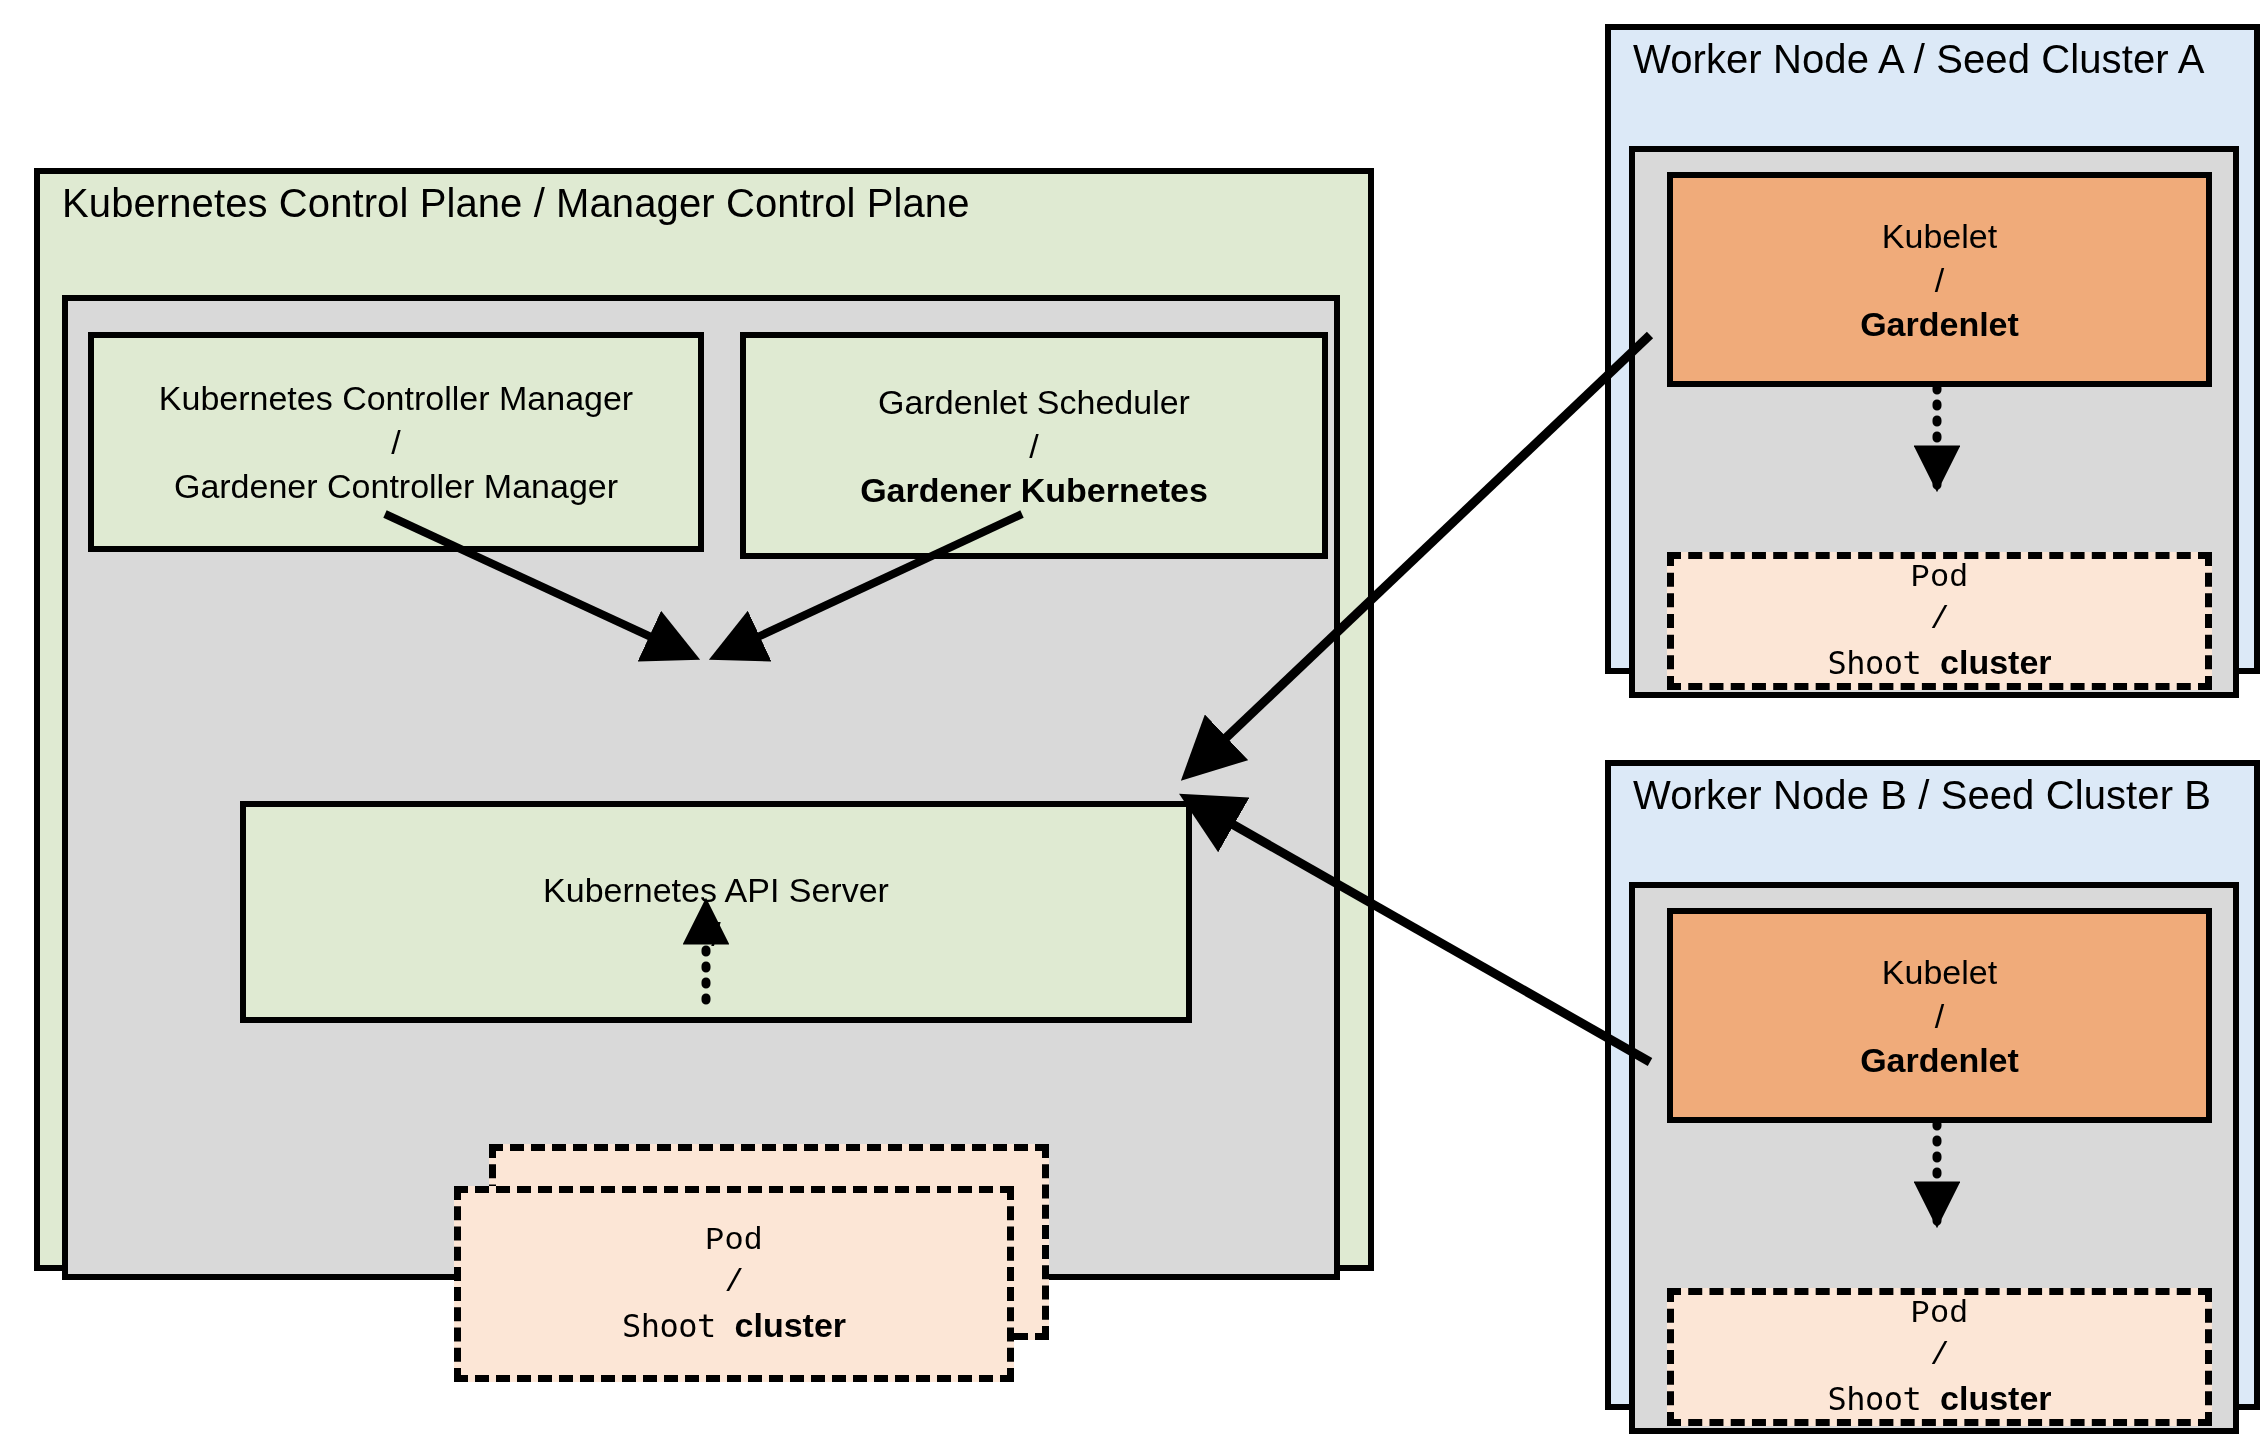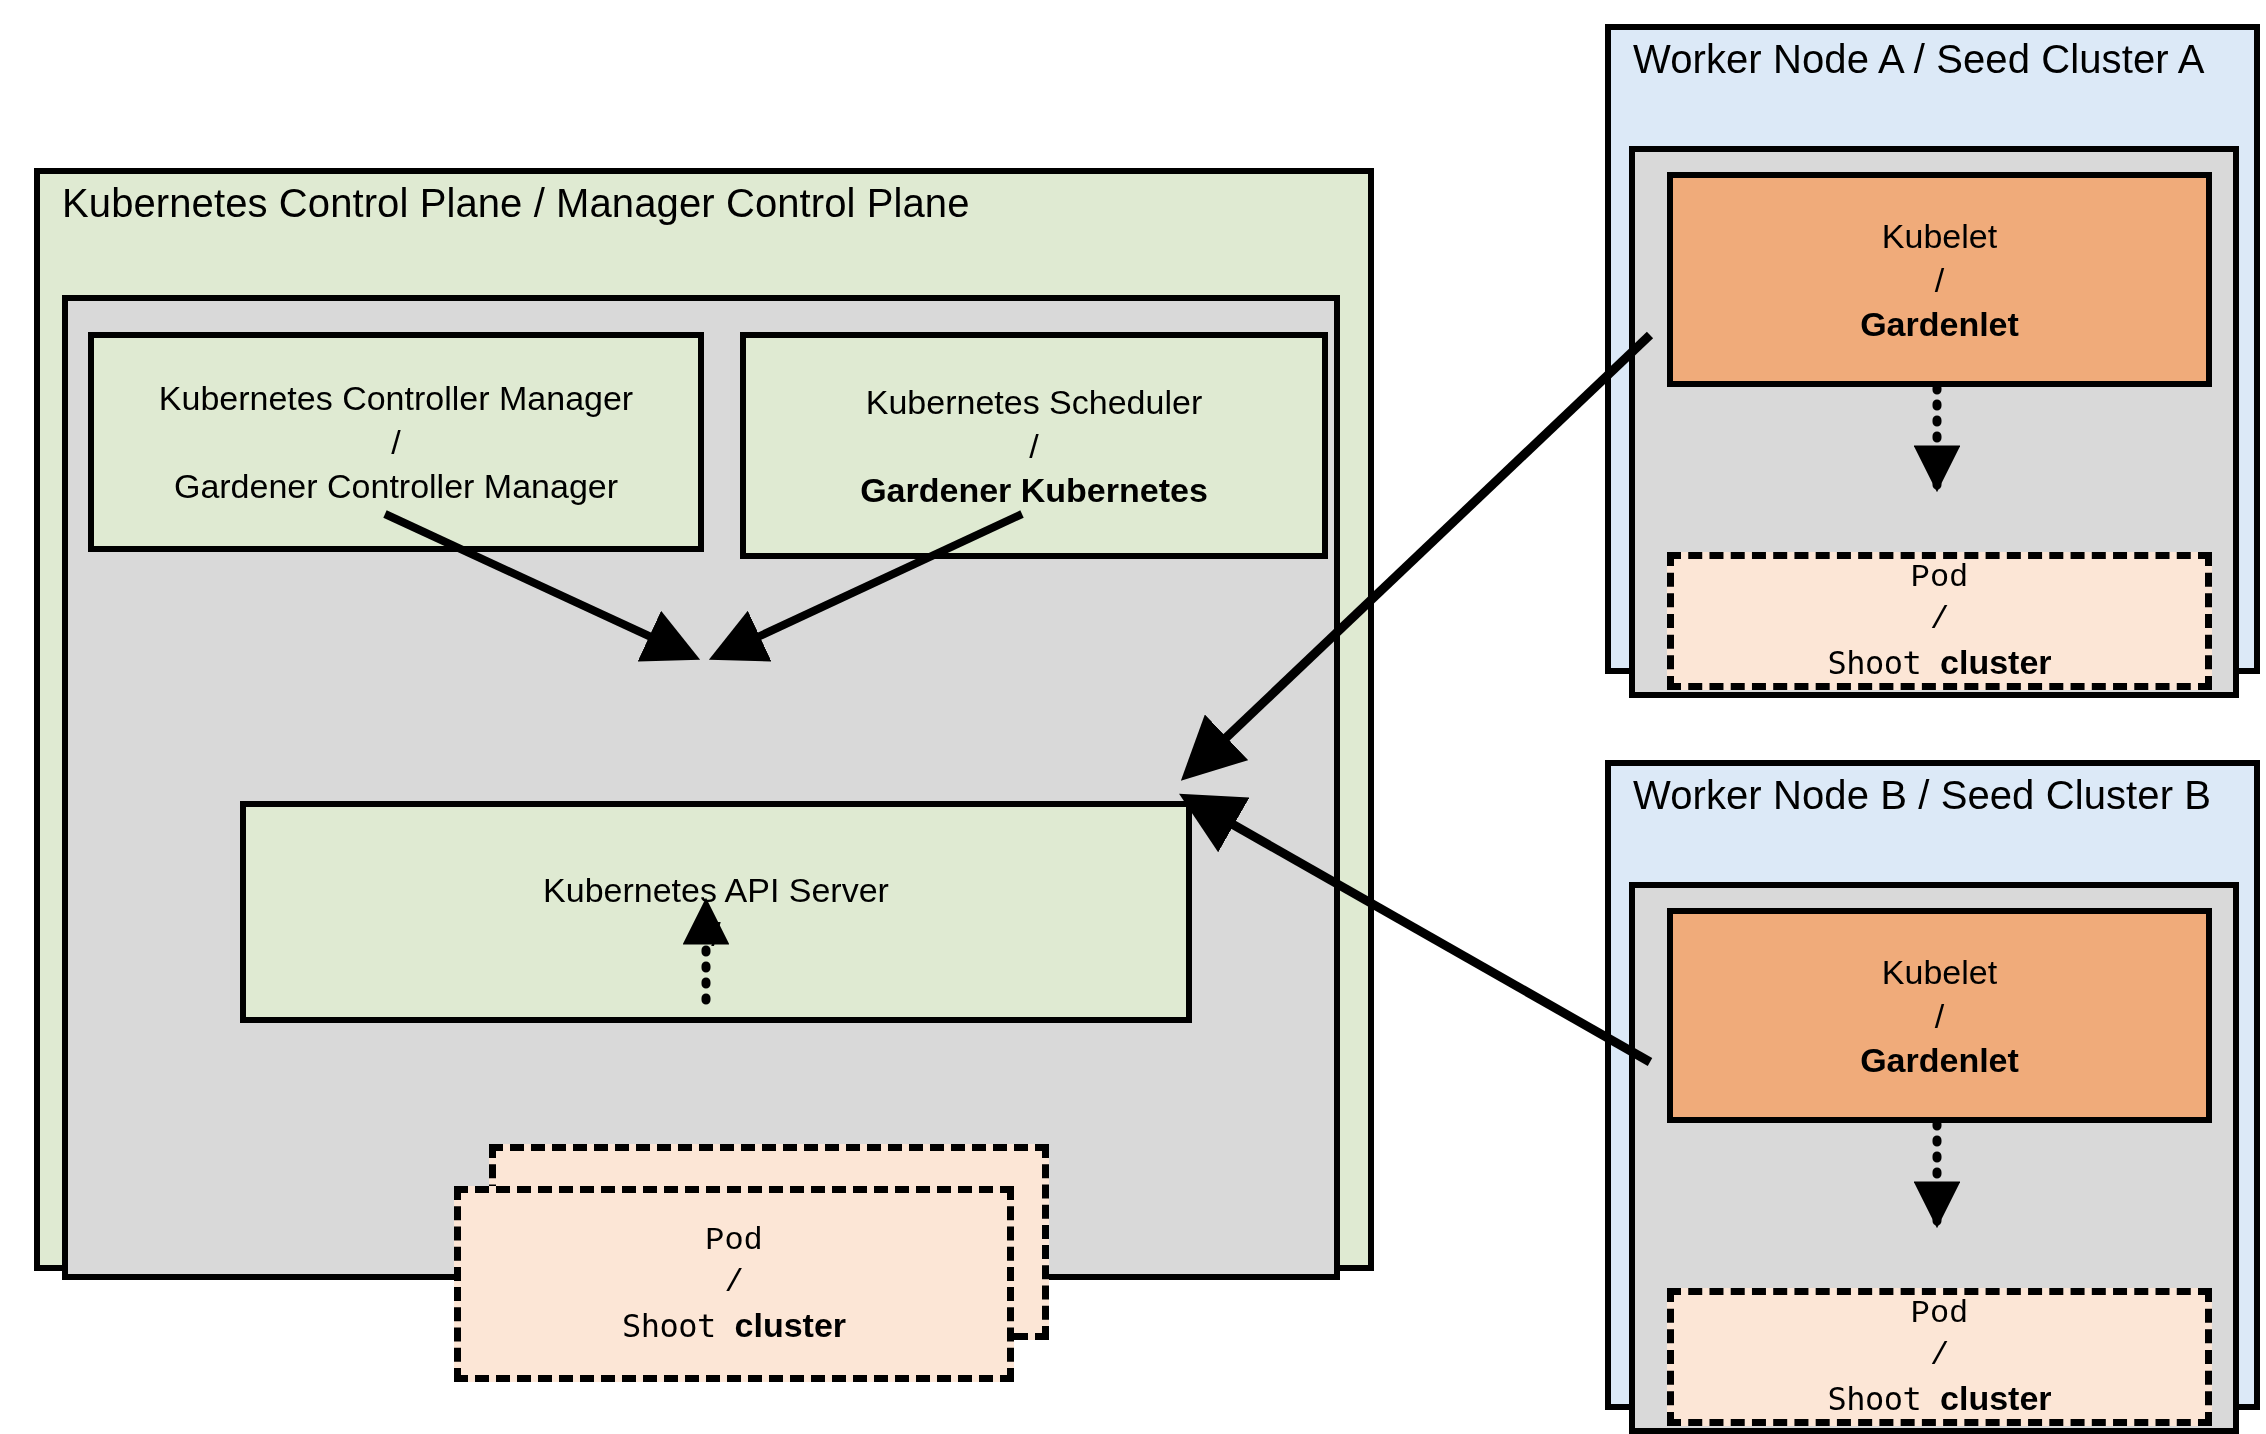--- a/index.html
+++ b/index.html
@@ -55,21 +55,21 @@
       <div class="box solid fill-green" style="left:20px;top:31px;width:616px;height:220px;">
         <div class="centered">
           <span class="l1">Kubernetes Controller Manager</span>
           <span class="sep">/</span>
           <span class="l2">Gardener Controller Manager</span>
         </div>
       </div>
 
       <div class="box solid fill-green" style="left:672px;top:31px;width:588px;height:227px;">
         <div class="centered">
-          <span class="l1">Kubernetes Scheduler</span>
+          <span class="l1">Gardenlet Scheduler</span>
           <span class="sep">/</span>
           <span class="l2 bold">Gardener Kubernetes</span>
         </div>
       </div>
 
       <div class="box solid fill-green" style="left:172px;top:500px;width:952px;height:222px;">
         <div class="centered">
           <span class="l1">Kubernetes API Server</span>
           <span class="sep">/</span>
         </div>

